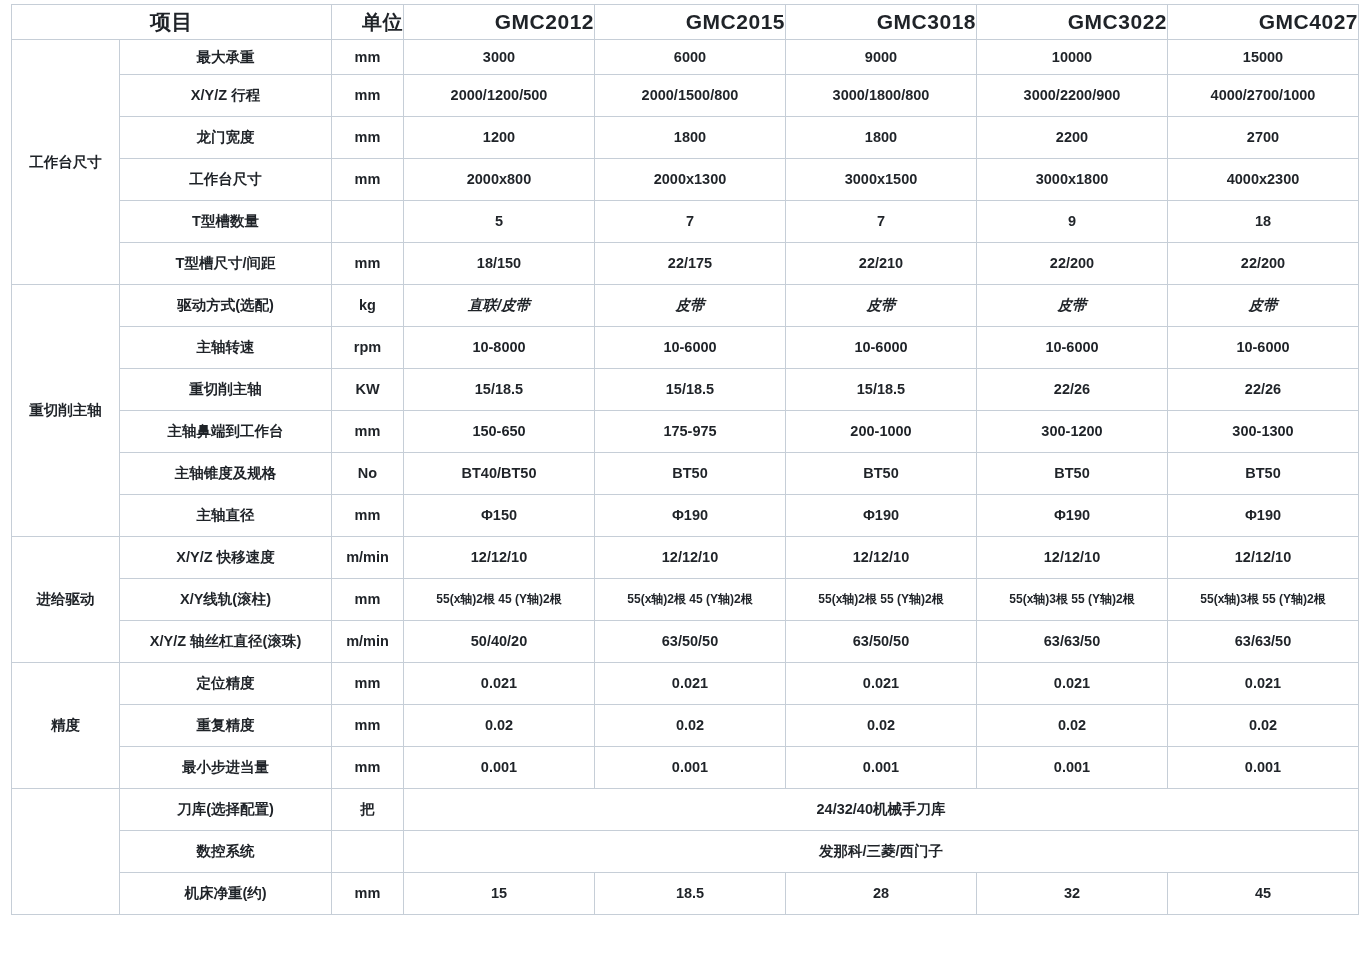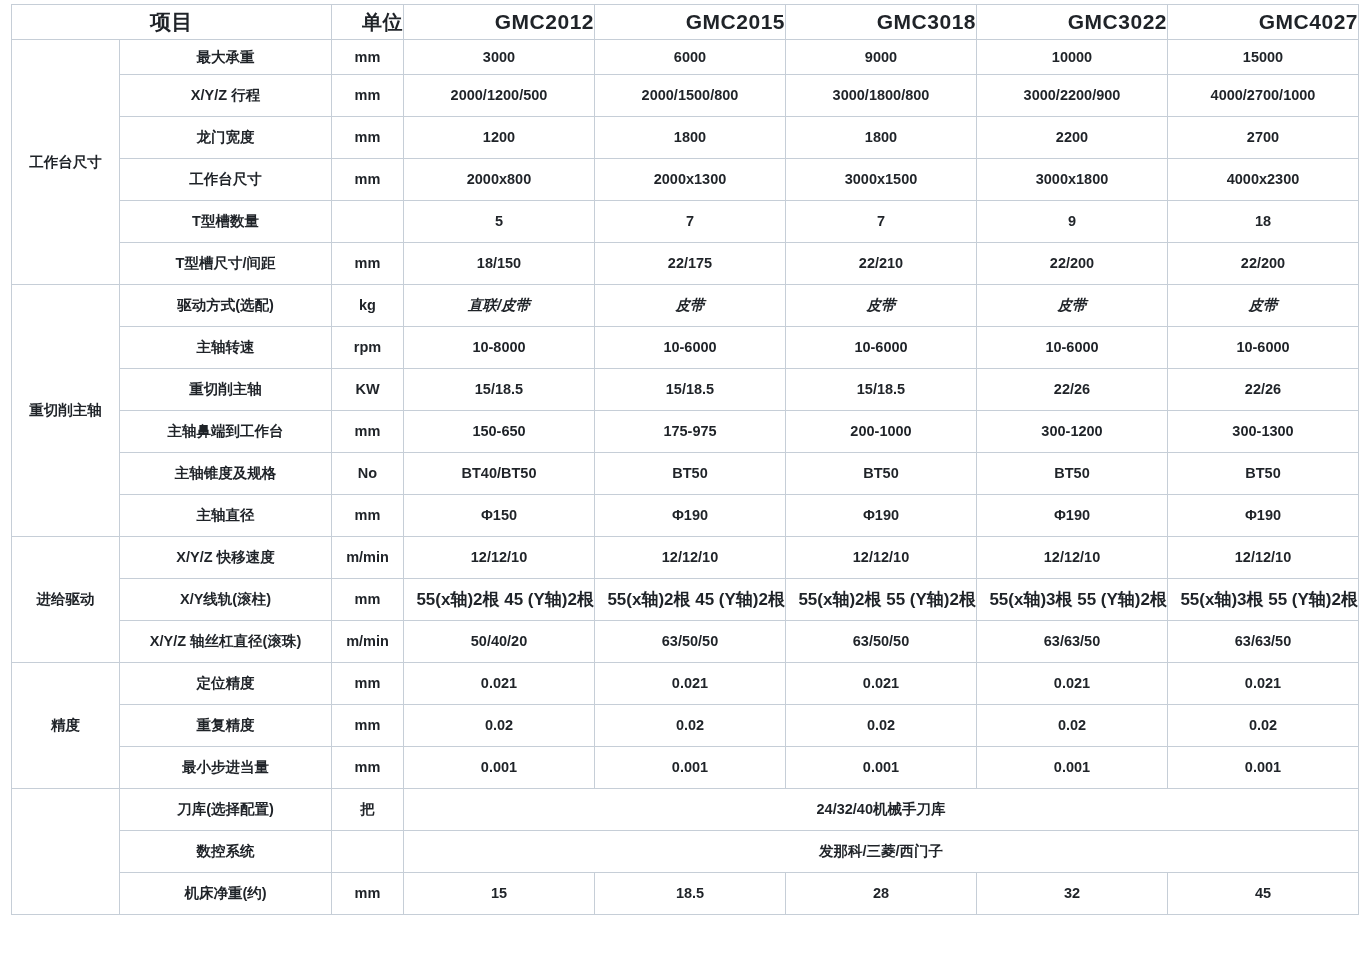--- a/index.html
+++ b/index.html
@@ -72,22 +72,21 @@
   }
   td.unit {
     font-size: 14px;
     font-weight: bold;
   }
   td.val {
     font-size: 14px;
     font-weight: bold;
   }
   td.val.small {
-    font-size: 17px;
-    text-align: right;
+    font-size: 12px;
   }
   td.val.ital {
     font-style: italic;
   }
   td.span-all {
     font-size: 15px;
     font-weight: bold;
   }
   tr.r-tall td { height: 41px; }
   col.c-group { width: 108px; }

